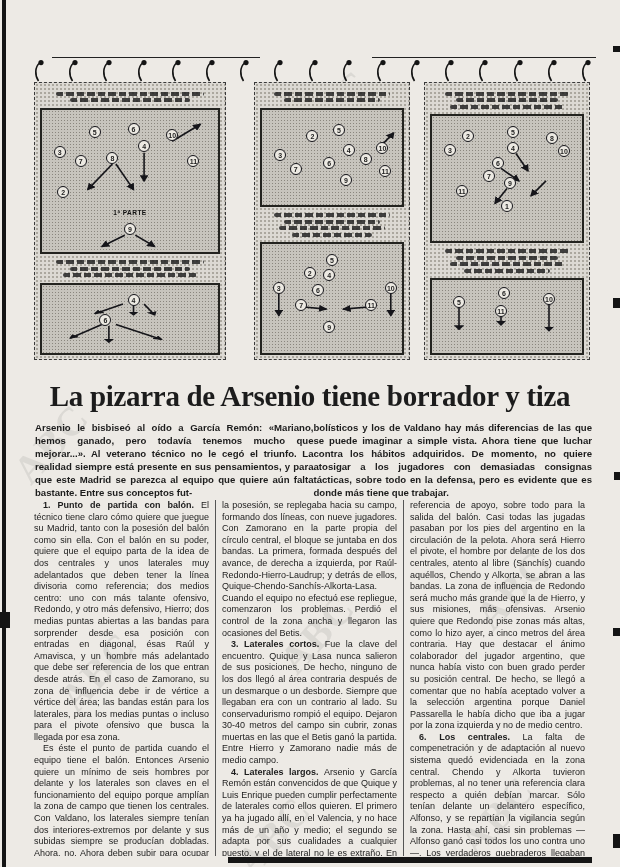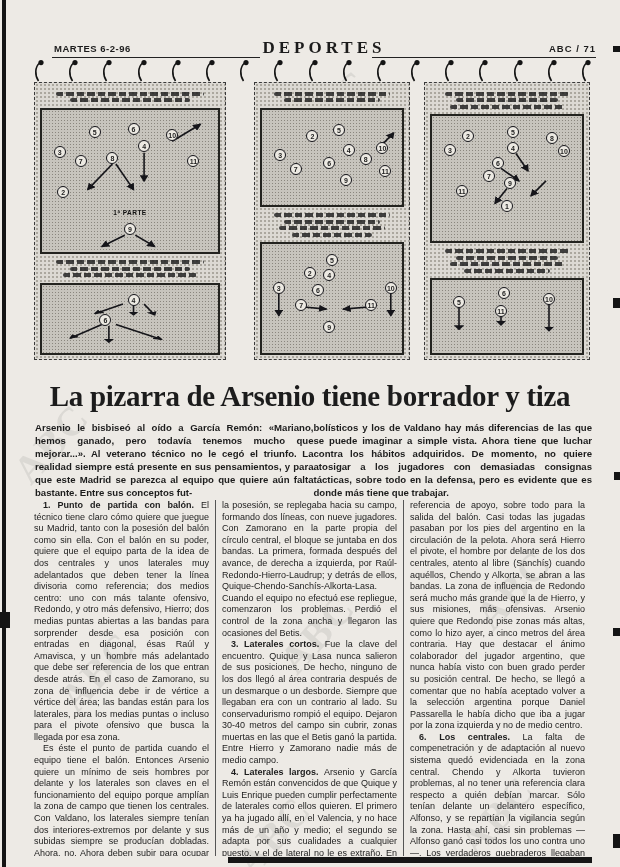--- a/index.html
+++ b/index.html
@@ -89,25 +89,20 @@
 
   <div class="edge-left"></div>
   <div class="edge-blob"></div>
   <div class="edge-mark" style="right:0;top:46px;width:7px;height:6px;"></div>
   <div class="edge-mark" style="right:0;top:298px;width:7px;height:10px;"></div>
   <div class="edge-mark" style="right:0;top:472px;width:6px;height:8px;"></div>
   <div class="edge-mark" style="right:0;top:628px;width:7px;height:8px;"></div>
   <div class="edge-mark" style="right:0;top:834px;width:7px;height:14px;"></div>
   <div class="bottom-bar"></div>
 
-  <div class="masthead">
-    <span class="mh-date">MARTES 6-2-96</span>
-    <span class="mh-section">DEPORTES</span>
-    <span class="mh-page">ABC / 71</span>
-  </div>
   <div class="rule l"></div>
   <div class="rule r"></div>
 
   <div class="binding" id="binding">
       <span class="ring"><svg viewBox="0 0 11 23" width="11" height="23">
           <path d="M4.5 22 C0.5 16 1 8 5.5 4" stroke="#141414" stroke-width="1.6" fill="none"></path>
           <circle cx="7" cy="3.6" r="2.6" fill="#141414"></circle>
         </svg></span>
       <span class="ring"><svg viewBox="0 0 11 23" width="11" height="23">
           <path d="M4.5 22 C0.5 16 1 8 5.5 4" stroke="#141414" stroke-width="1.6" fill="none"></path>

